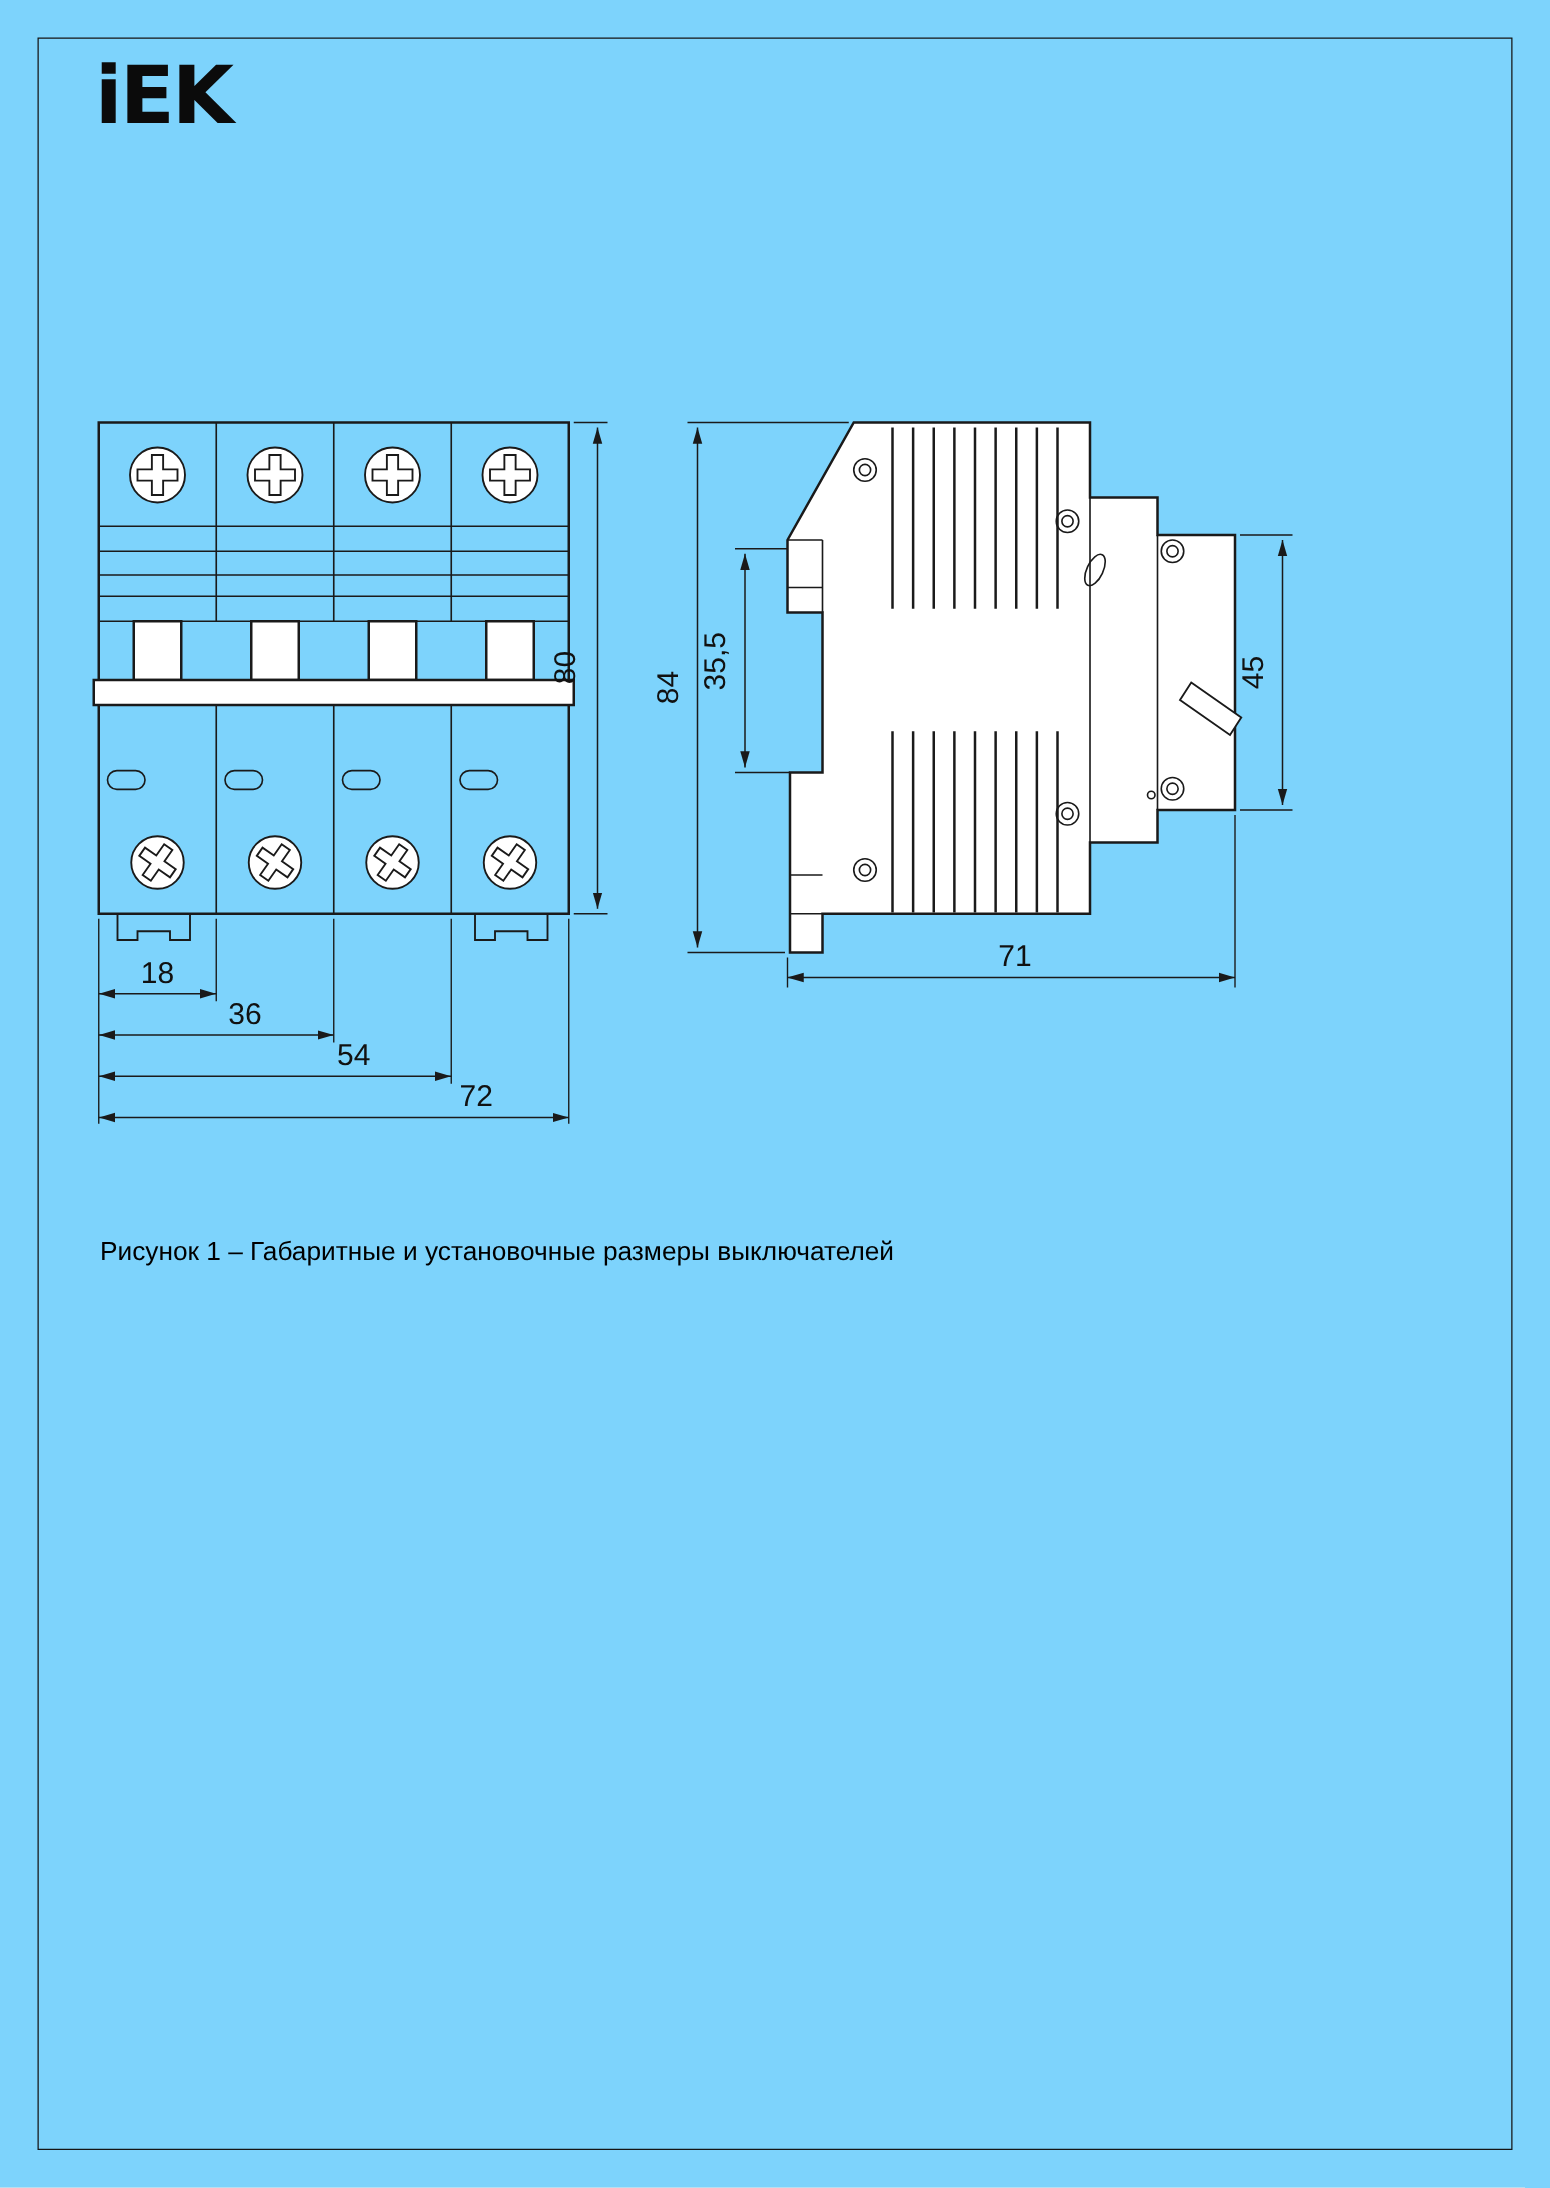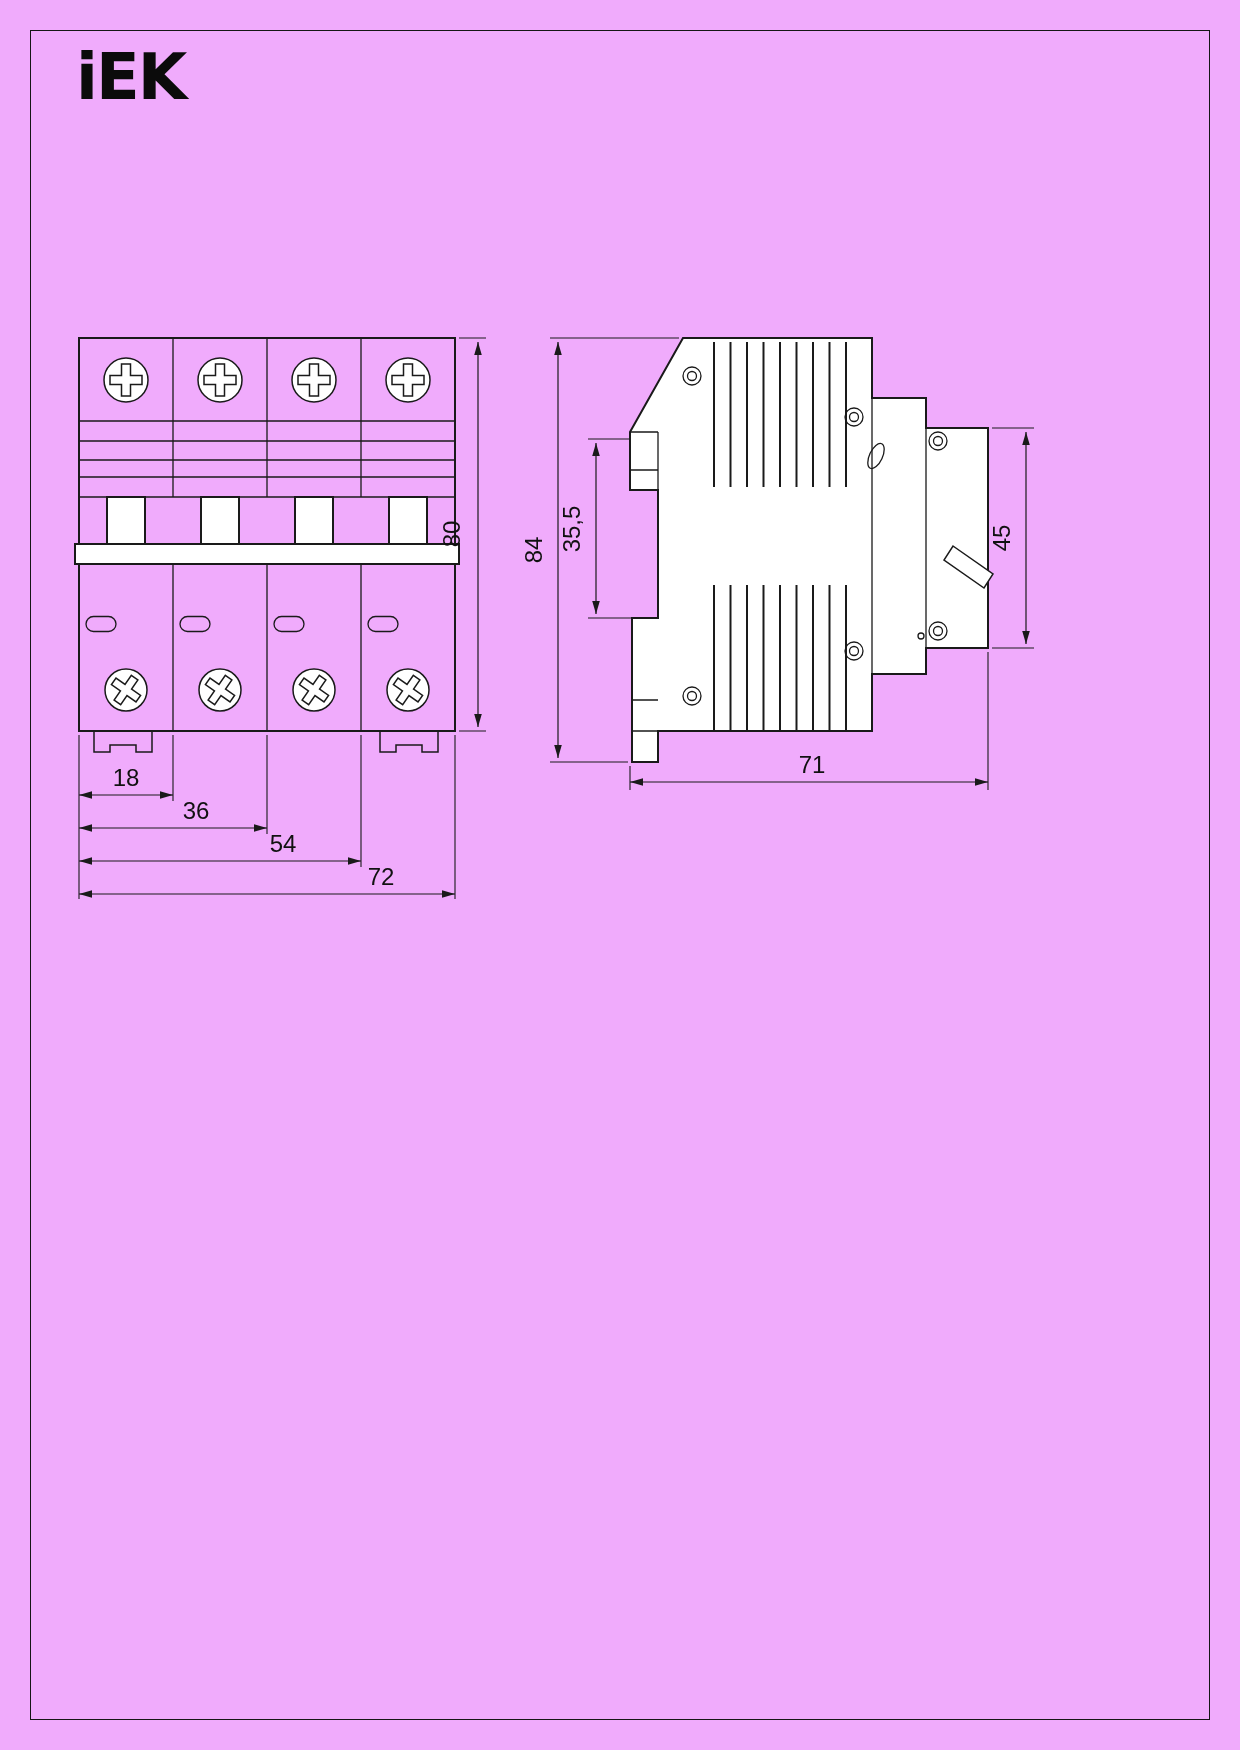--- a/index.html
+++ b/index.html
@@ -1,16 +1,16 @@
 <!DOCTYPE html>
 <html><head>
 <meta charset="utf-8">
 <style>
   html,body{margin:0;padding:0;background:#e8e8e8}
-  .page{position:relative;width:1240px;height:1750px;background:#f0abfc;overflow:hidden;
+  .page{position:relative;width:1240px;height:1750px;background:#7dd3fc;overflow:hidden;
         font-family:"Liberation Sans",sans-serif;color:#111}
   .frame{position:absolute;left:30px;top:30px;width:1178px;height:1688px;
          border:1.6px solid #151515;pointer-events:none}
   .logo{position:absolute;left:76px;top:40px;font-size:64px;font-weight:800;
         letter-spacing:-2px;color:#0b0b0b;font-family:"DejaVu Sans",sans-serif}
   .caption{position:absolute;left:80px;top:990px;font-size:21px;color:#000}
   svg.drawing{position:absolute;left:0;top:0}
   text{font-family:"Liberation Sans",sans-serif}
 </style>
 </head>
@@ -158,14 +158,15 @@
       <path d="M992,428 H1034 M992,648 H1034"></path>
       <line x1="1026" y1="432" x2="1026" y2="644" stroke-width="1.2" marker-start="url(#arr)" marker-end="url(#arr)"></line>
       <text transform="rotate(-90 1010 538)" x="1010" y="538" text-anchor="middle" font-size="24" fill="#111" stroke="none">45</text>
 
       <path d="M630,766 V790 M988,652 V790"></path>
       <line x1="630" y1="782" x2="988" y2="782" stroke-width="1.2" marker-start="url(#arr)" marker-end="url(#arr)"></line>
       <text x="812" y="773" text-anchor="middle" font-size="24" fill="#111" stroke="none">71</text>
     </g>
   </svg>
 
+  <div class="caption">Рисунок 1 – Габаритные и установочные размеры выключателей</div>
 
 </div>
 
 </body></html>

